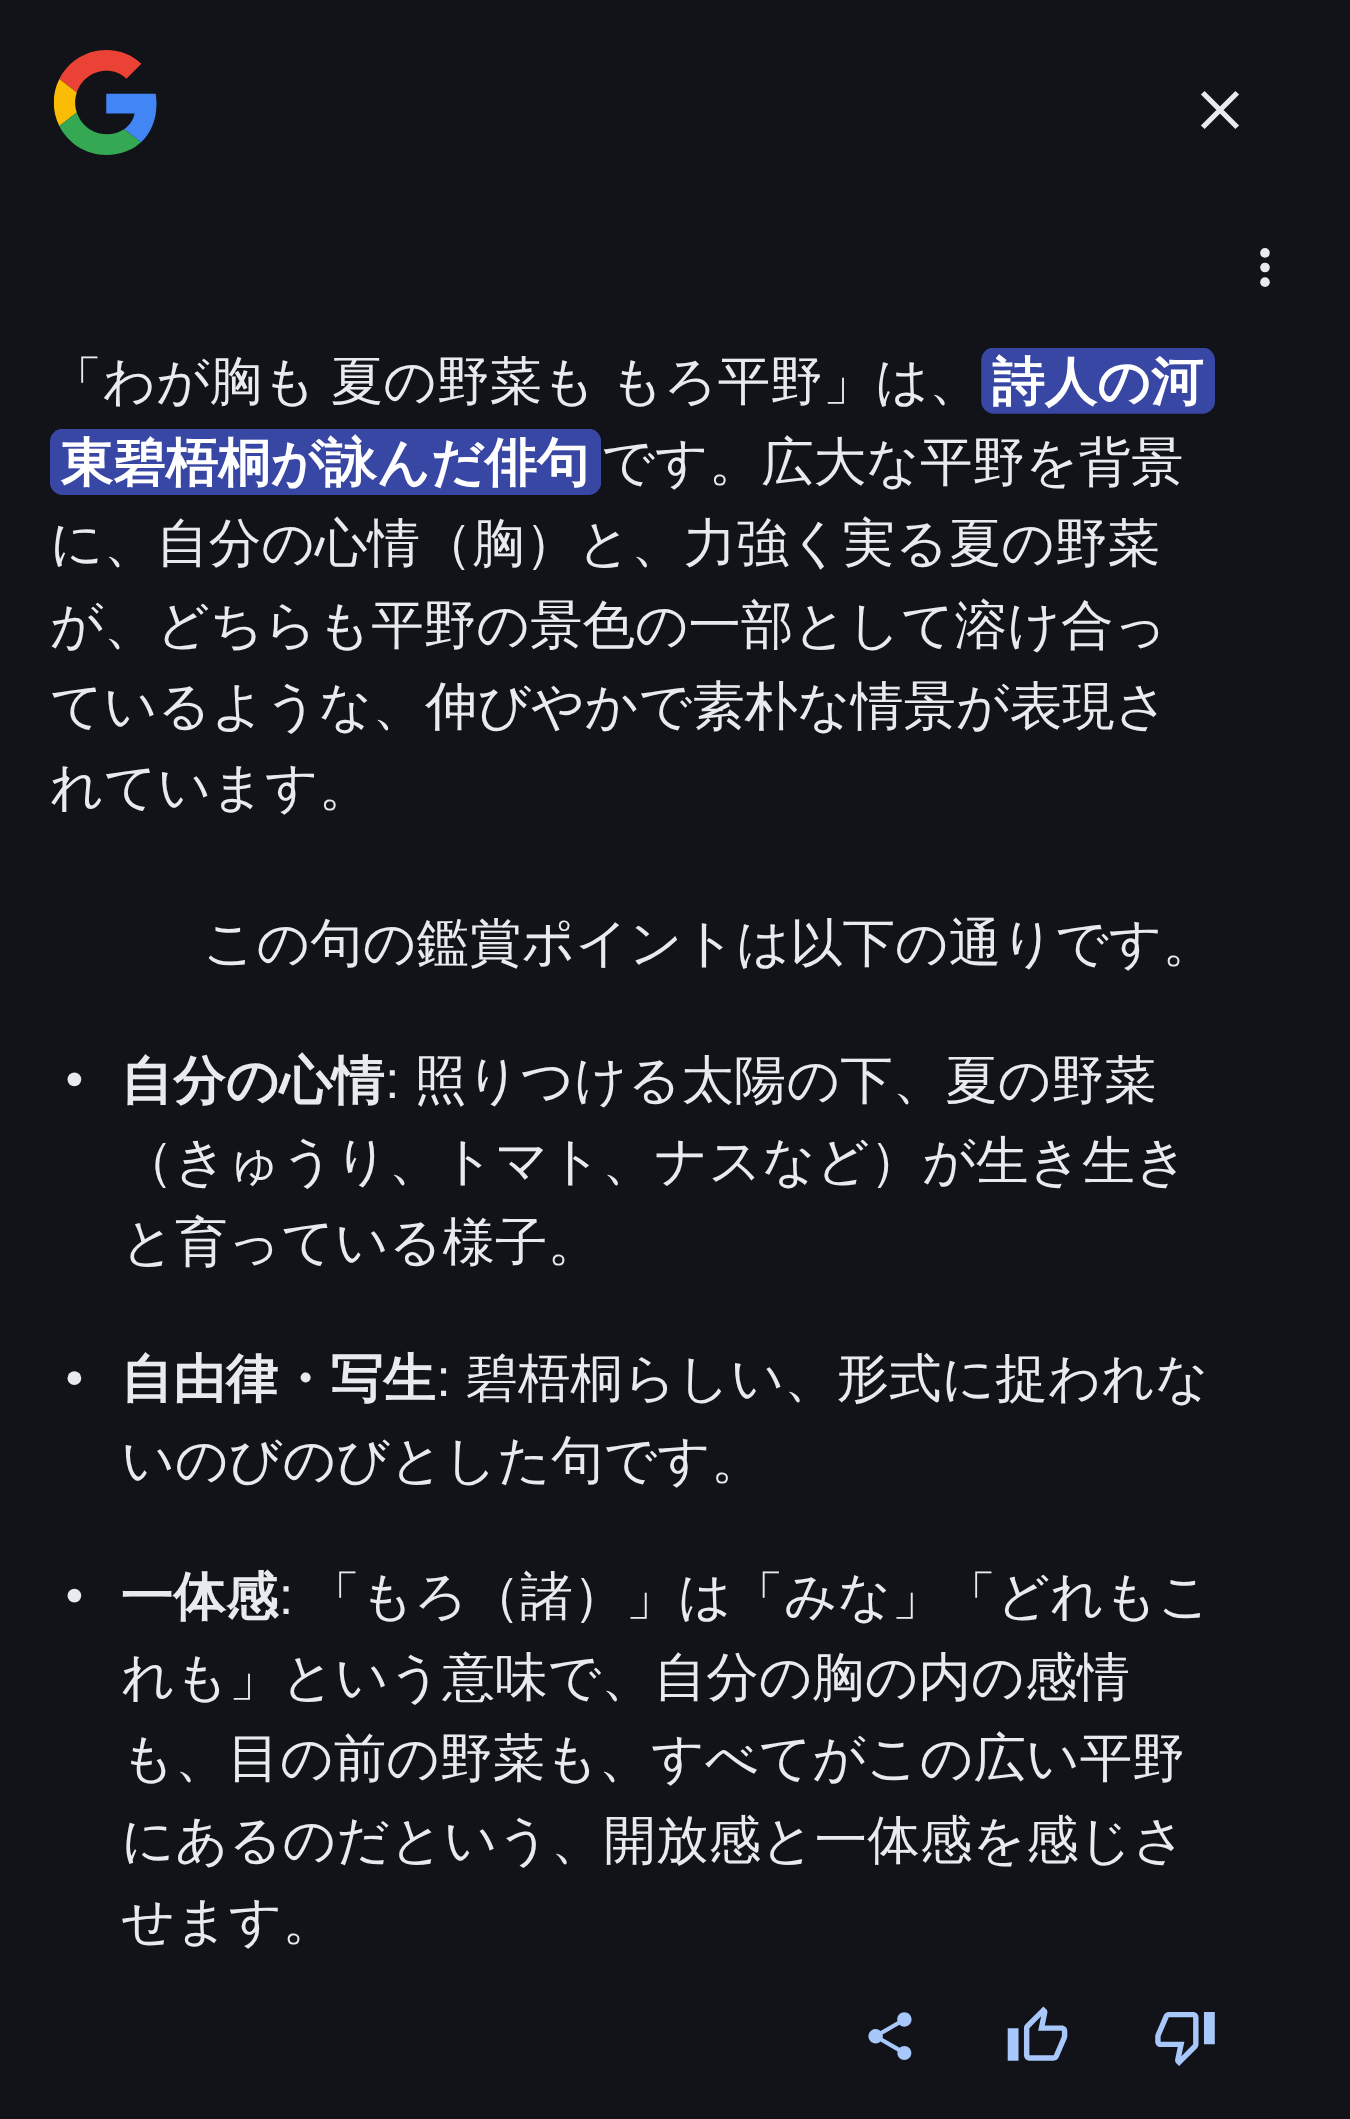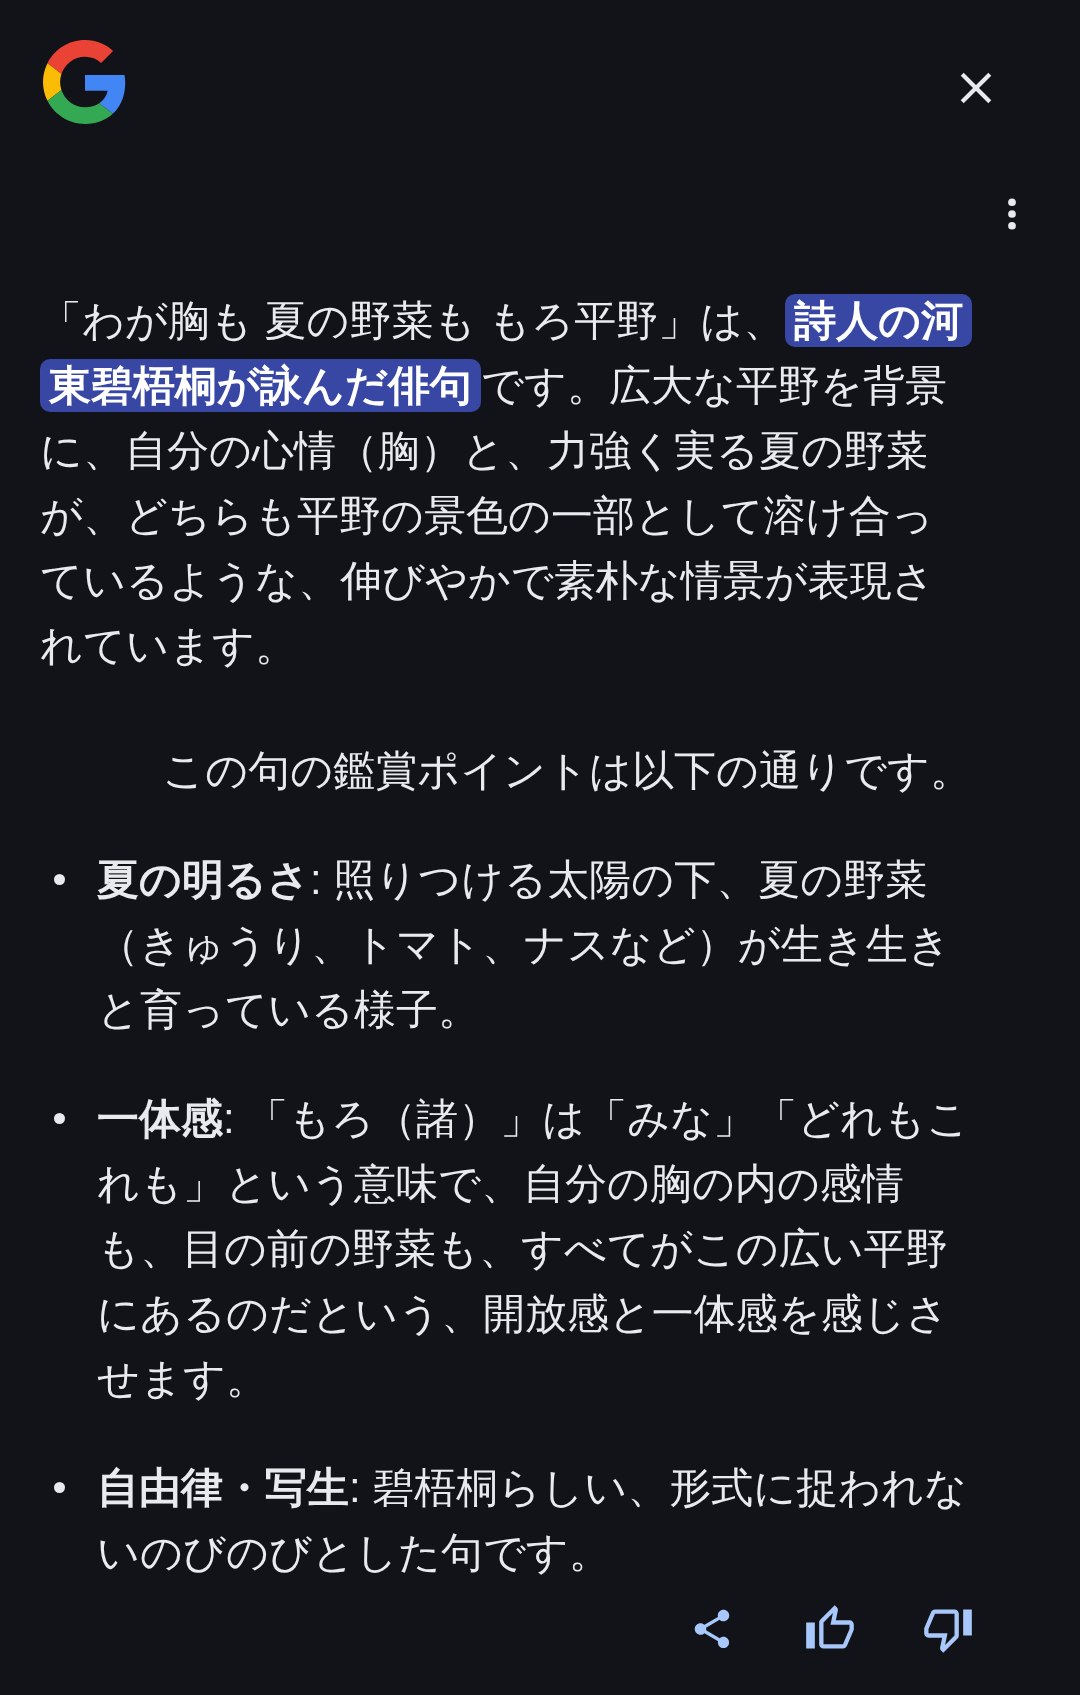--- a/index.html
+++ b/index.html
@@ -25,21 +25,21 @@
     position:absolute;left:945px;top:57px;width:62px;height:62px;
     background:none;border:none;padding:0;cursor:pointer;
     display:flex;align-items:center;justify-content:center;
   }
   .more-btn{
     position:absolute;left:988px;top:190px;width:48px;height:48px;
     background:none;border:none;padding:0;cursor:pointer;
     display:flex;align-items:center;justify-content:center;
   }
   main{
-    position:absolute;left:40px;top:288px;width:932px;
+    position:absolute;left:40px;top:272px;width:932px;
     font-size:42px;line-height:65px;
   }
   .p1{margin:0;}
   .hl{
     background:var(--hl-bg);
     color:var(--hl-text);
     font-weight:700;
     padding:3px 9px;
     border-radius:10px;
     -webkit-box-decoration-break:clone;
@@ -94,23 +94,23 @@
       <circle cx="12" cy="12" r="2.1"></circle>
       <circle cx="12" cy="18.4" r="2.1"></circle>
     </svg>
   </span>
 </button>
 
 <main>
   <p class="p1"><span>「わが胸も 夏の野菜も もろ平野」は、</span><span class="hl">詩人の河東碧梧桐が詠んだ俳句</span><span>です。広大な平野を背景に、自分の心情（胸）と、力強く実る夏の野菜が、どちらも平野の景色の一部として溶け合っているような、伸びやかで素朴な情景が表現されています。</span></p>
   <p class="p2">この句の鑑賞ポイントは以下の通りです。</p>
   <ul class="points">
-      <li><b>夏の明るさ</b><span>: 照りつける太陽の下、夏の野菜（きゅうり、トマト、ナスなど）が生き生きと育っている様子。</span></li>
+      <li><b>自分の心情</b><span>: 照りつける太陽の下、夏の野菜（きゅうり、トマト、ナスなど）が生き生きと育っている様子。</span></li>
+      <li><b>自由律・写生</b><span>: 碧梧桐らしい、形式に捉われないのびのびとした句です。</span></li>
       <li><b>一体感</b><span>: 「もろ（諸）」は「みな」「どれもこれも」という意味で、自分の胸の内の感情も、目の前の野菜も、すべてがこの広い平野にあるのだという、開放感と一体感を感じさせます。</span></li>
-      <li><b>自由律・写生</b><span>: 碧梧桐らしい、形式に捉われないのびのびとした句です。</span></li>
     </ul>
 </main>
 
 <footer>
   <button class="action-btn">
     <span style="display:flex;">
       <svg viewBox="0 0 24 24" width="46" height="46" aria-hidden="true">
         <path d="M18 16.08c-.76 0-1.44.3-1.96.77L8.91 12.7c.05-.23.09-.46.09-.7s-.04-.47-.09-.7l7.05-4.11c.54.5 1.25.81 2.04.81 1.66 0 3-1.34 3-3s-1.34-3-3-3-3 1.34-3 3c0 .24.04.47.09.7L8.04 9.81C7.5 9.31 6.79 9 6 9c-1.66 0-3 1.34-3 3s1.34 3 3 3c.79 0 1.5-.31 2.04-.81l7.12 4.16c-.05.21-.08.43-.08.65 0 1.61 1.31 2.92 2.92 2.92 1.61 0 2.92-1.31 2.92-2.92s-1.31-2.92-2.92-2.92z"></path>
       </svg>
     </span>

